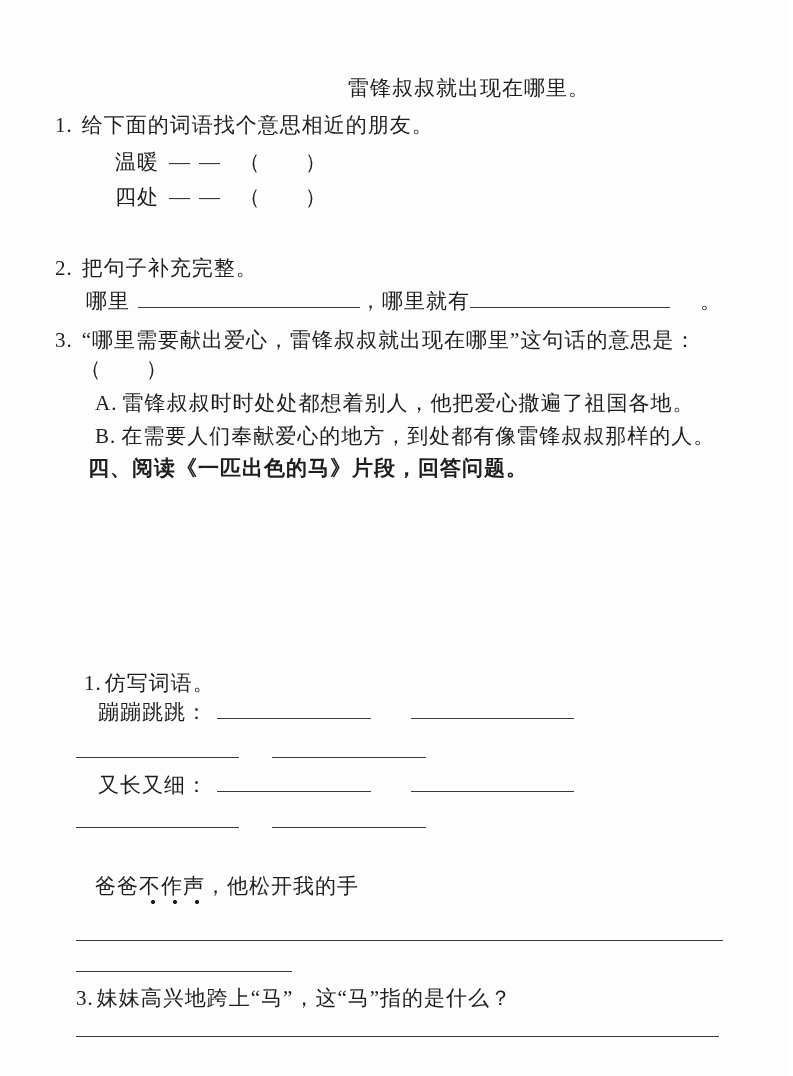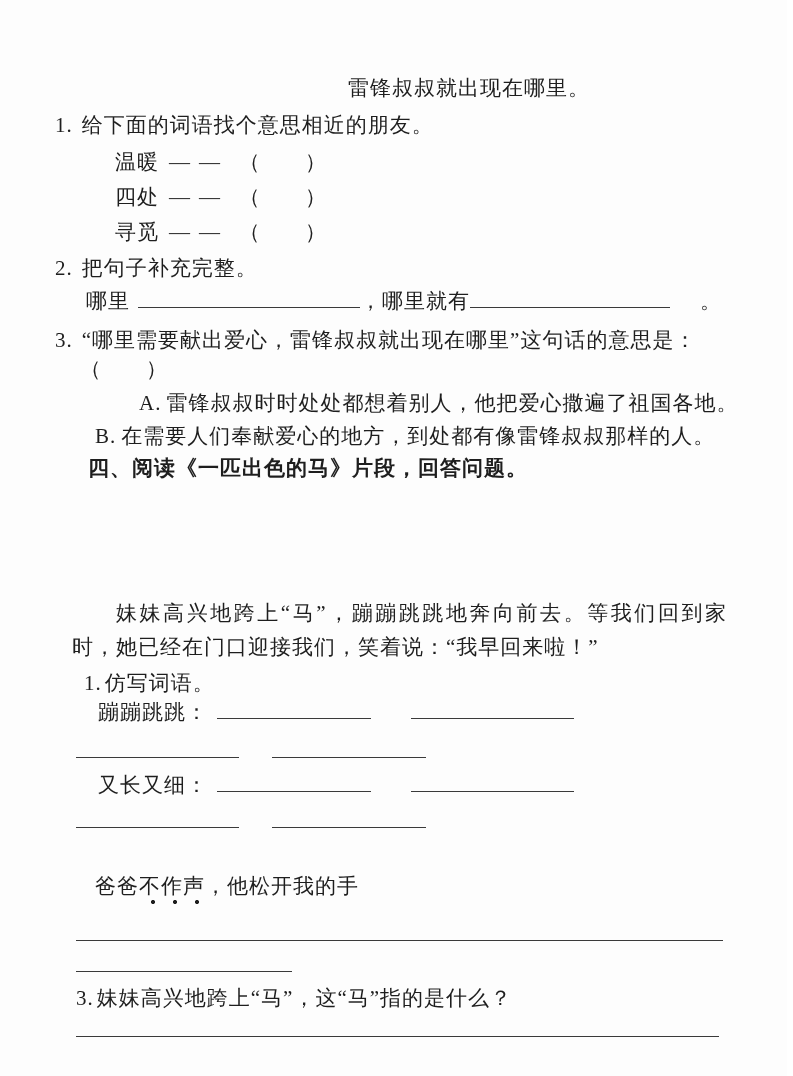--- a/index.html
+++ b/index.html
@@ -68,47 +68,43 @@
   <div class="line" style="left:55px; top:113px;">
     <span class="num">1.</span><span>给下面的词语找个意思相近的朋友。</span>
   </div>
 
   <div class="line" style="left:115px; top:150px;">
     <span>温暖</span><span class="dash">——</span><span>（　　）</span>
   </div>
   <div class="line" style="left:115px; top:185px;">
     <span>四处</span><span class="dash">——</span><span>（　　）</span>
   </div>
-  <div class="line" style="left:115px; top:220px;">
-    <span>寻觅</span><span class="dash">——</span><span>（　　）</span>
-  </div>
 
   <div class="line" style="left:55px; top:256px;">
     <span class="num">2.</span><span>把句子补充完整。</span>
   </div>
   <div class="line" style="left:86px; top:289px;">
     <span>哪里</span><span class="blank" style="width:222px; margin-left:8px;"></span><span>，哪里就有</span><span class="blank" style="width:200px;"></span><span style="margin-left:30px;">。</span>
   </div>
 
   <div class="line" style="left:55px; top:328px;">
     <span class="num">3.</span><span>“哪里需要献出爱心，雷锋叔叔就出现在哪里”这句话的意思是：</span>
   </div>
   <div class="line" style="left:80px; top:357px;">（　　）</div>
 
-  <div class="line" style="left:95px; top:391px;margin-left:44px;">
+  <div class="line" style="left:95px; top:391px;">
     <span class="opt-label">A.</span><span>雷锋叔叔时时处处都想着别人，他把爱心撒遍了祖国各地。</span>
   </div>
   <div class="line" style="left:95px; top:424px;">
     <span class="opt-label">B.</span><span>在需要人们奉献爱心的地方，到处都有像雷锋叔叔那样的人。</span>
   </div>
 
   <div class="line bold" style="left:88px; top:456px;">四、阅读《一匹出色的马》片段，回答问题。</div>
 
 
-  <div class="para indent2" style="left:72px; top:597px;">妹妹高兴地跨上“马”，蹦蹦跳跳地奔向前去。等我们回到家时，她已经在门口迎接我们，笑着说：“我早回来啦！”</div>
 
   <div class="line" style="left:84px; top:671px;">
     <span class="num-tight">1.</span><span>仿写词语。</span>
   </div>
 
   <div class="line" style="left:98px; top:700px;">
     <span>蹦蹦跳跳：</span><span class="blank" style="width:154px; margin-left:9px;"></span><span class="blank" style="width:163px; margin-left:40px;"></span>
   </div>
   <div class="line" style="left:76px; top:735px;">
     <span class="blank" style="width:163px; height:22px;"></span><span class="blank" style="width:154px; height:22px; margin-left:33px;"></span>

